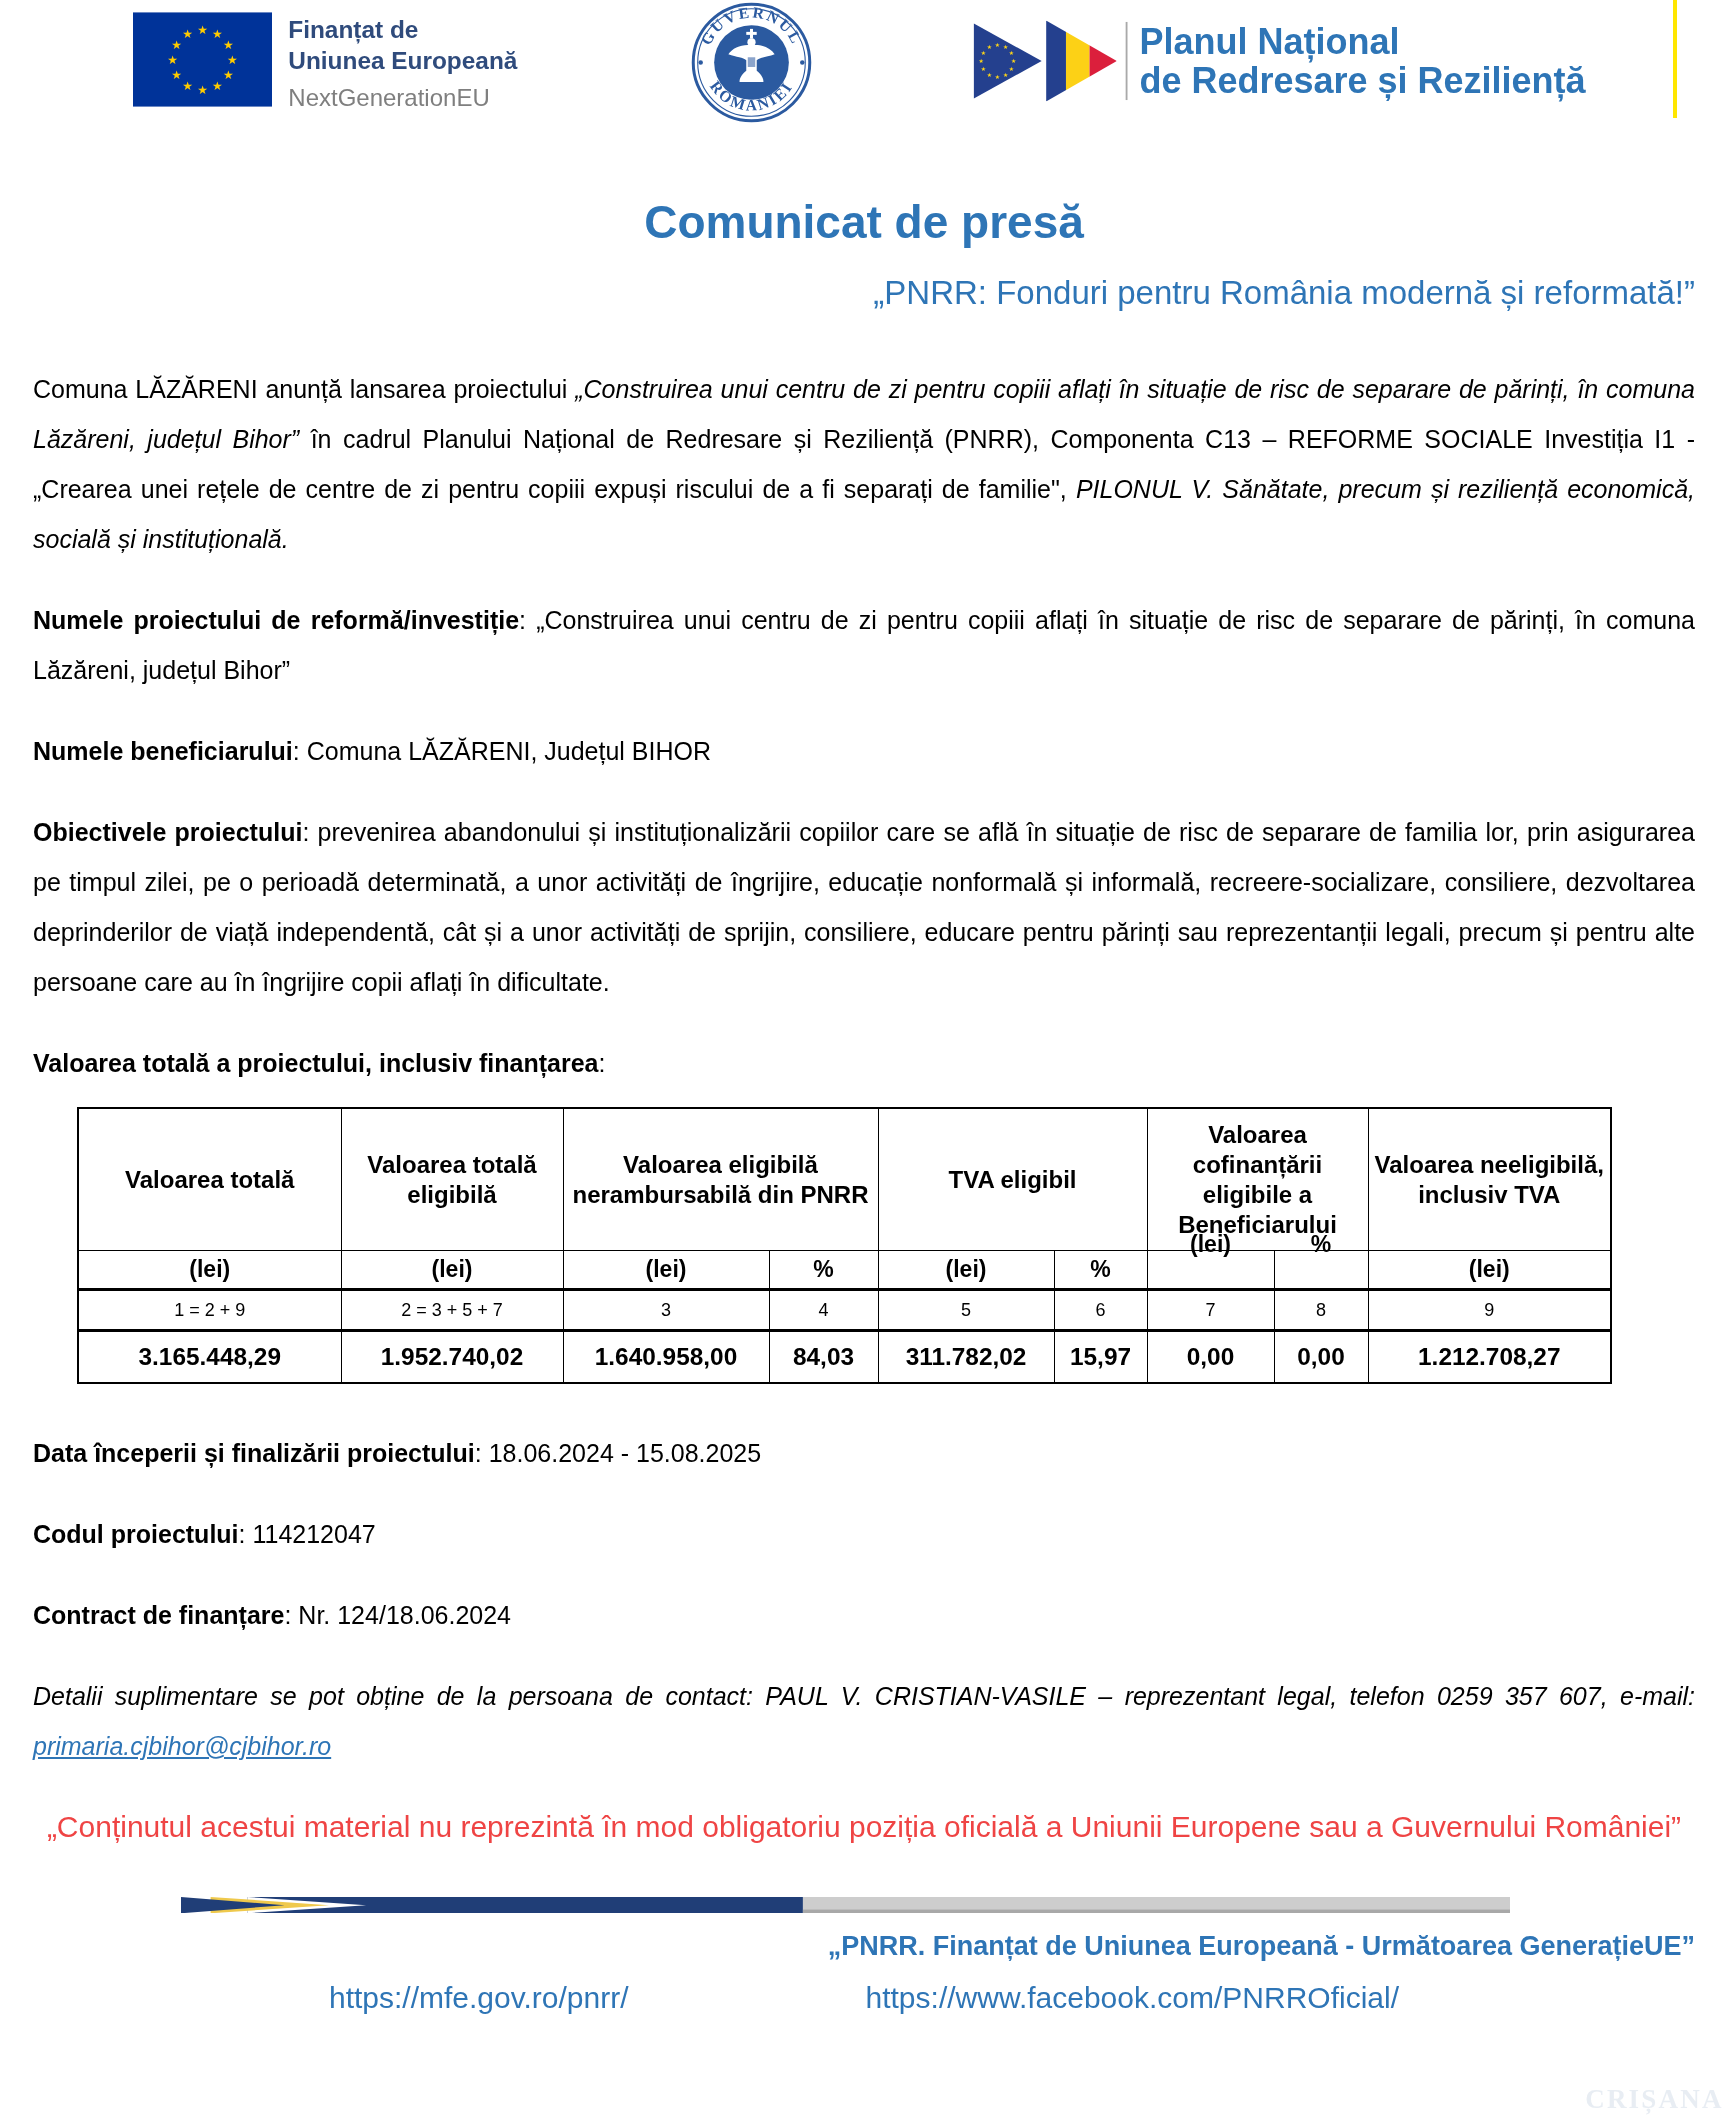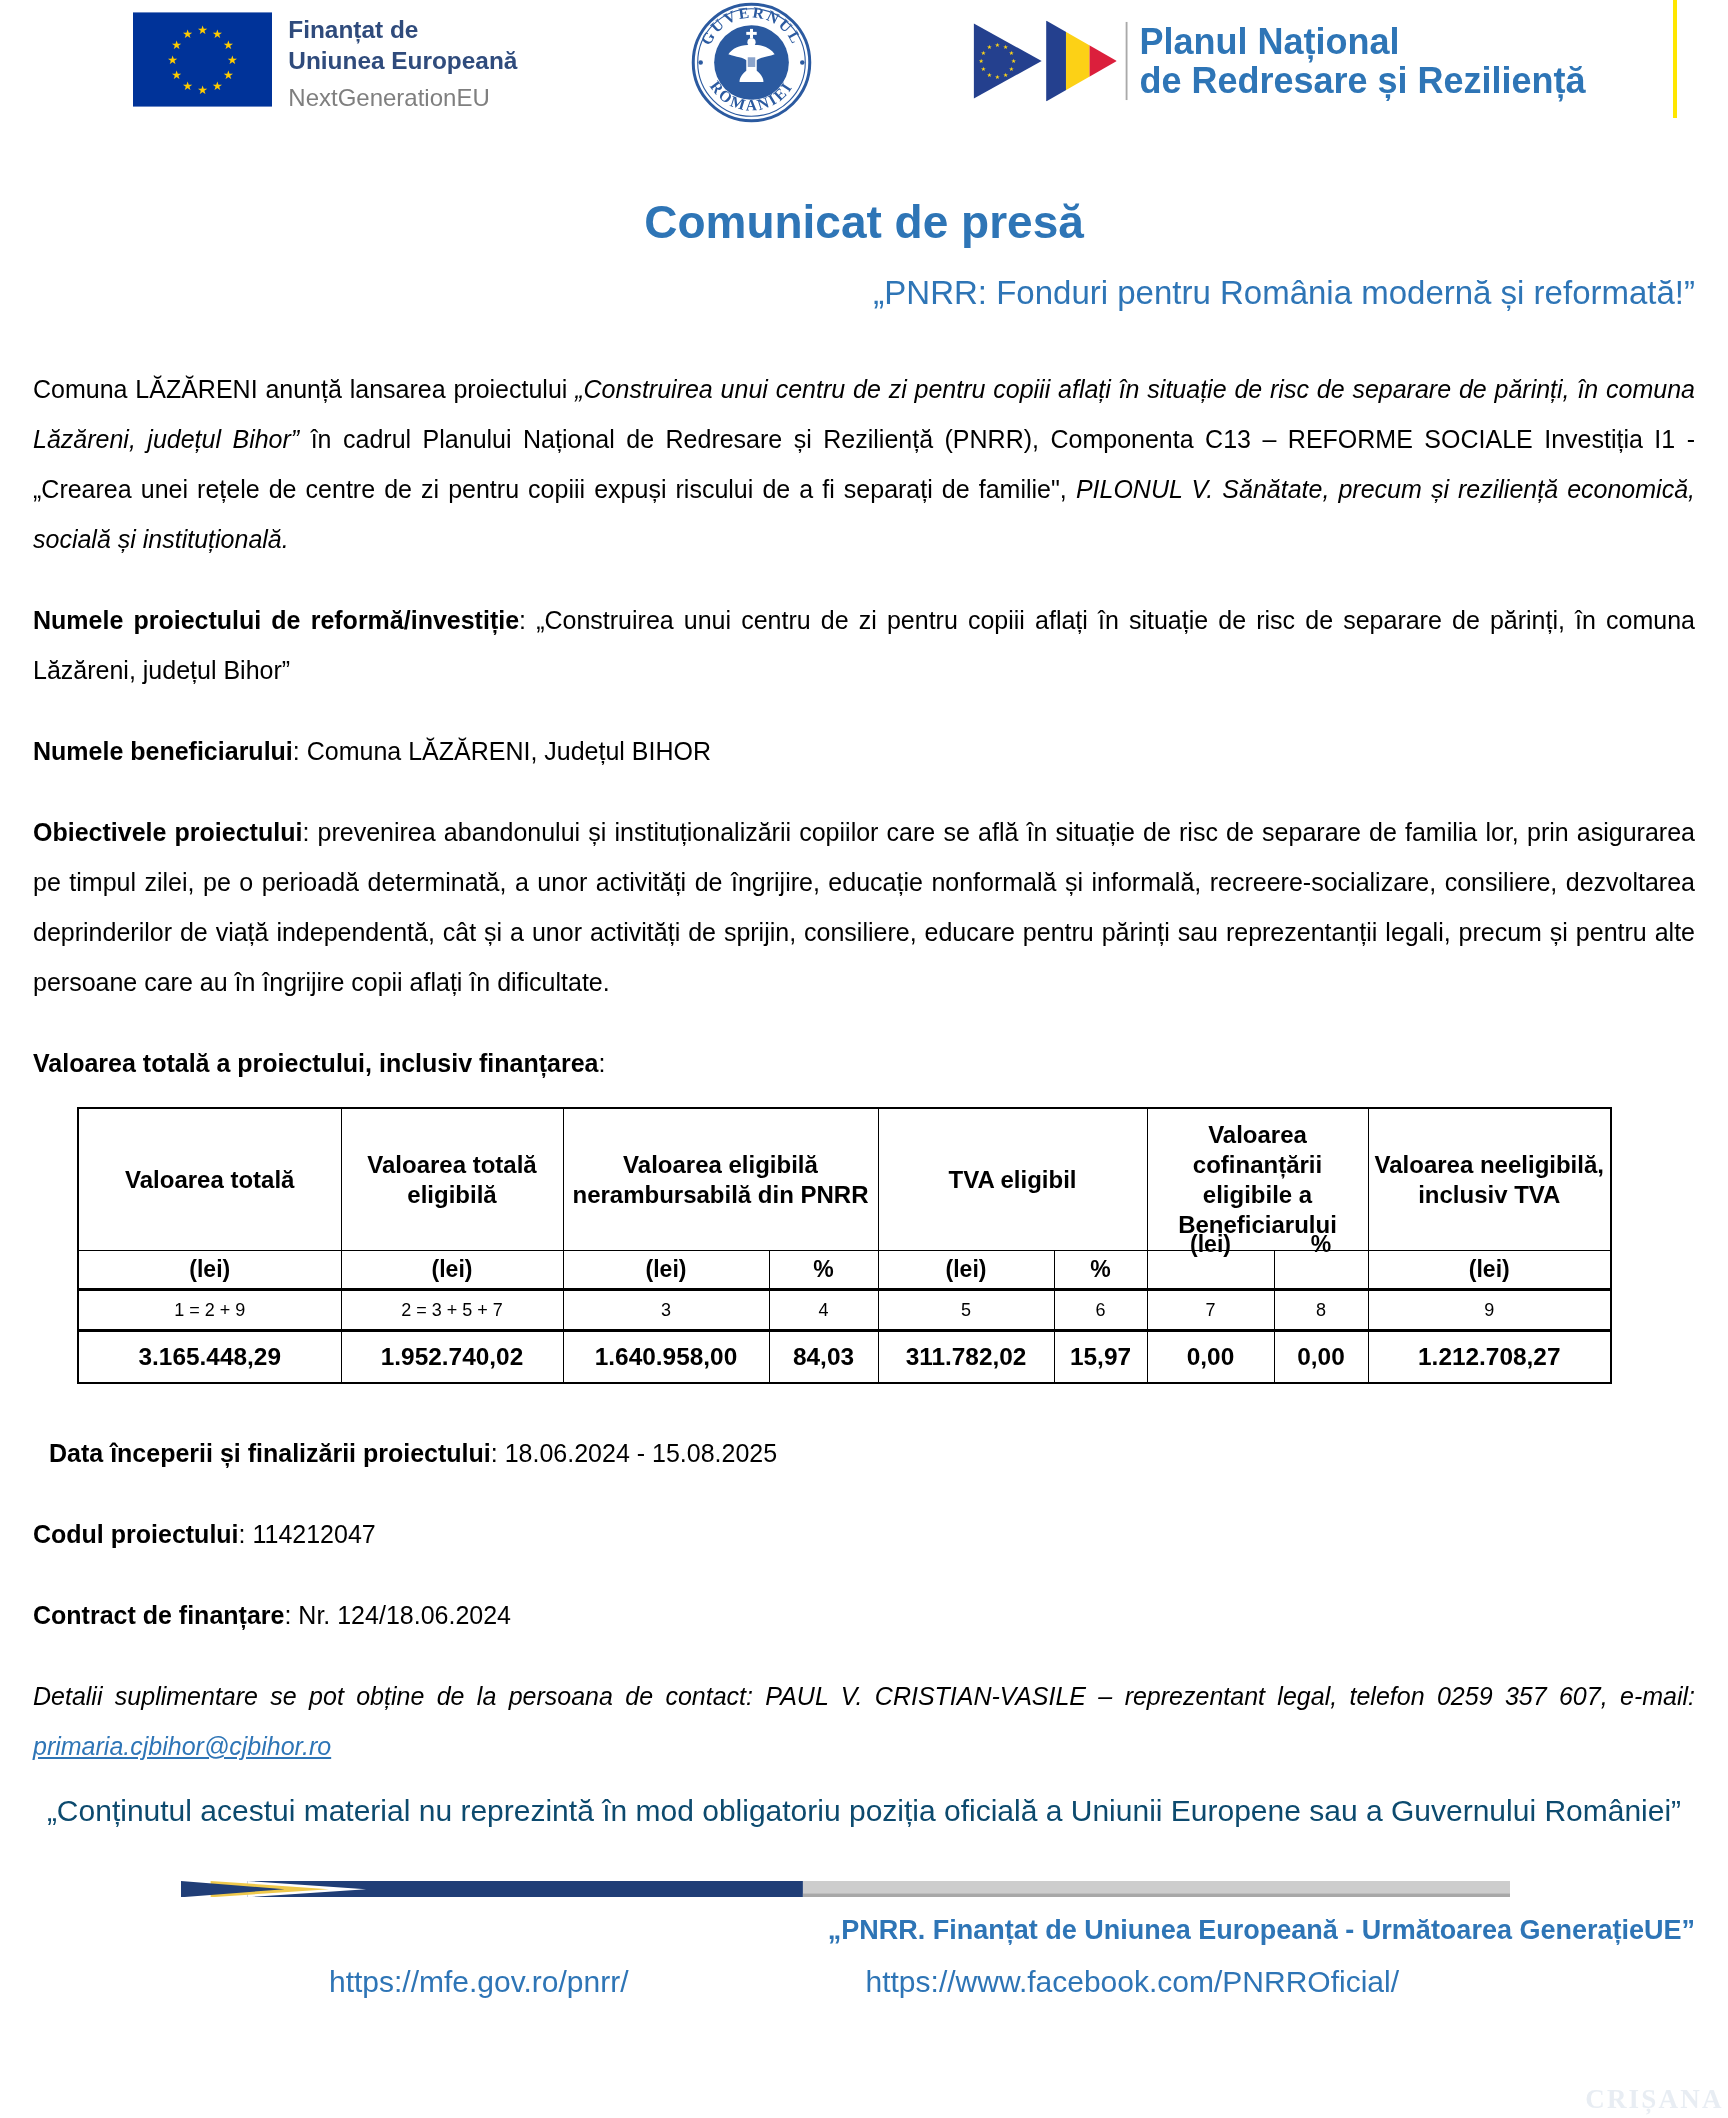--- a/index.html
+++ b/index.html
@@ -27,33 +27,33 @@
   
   .doc-title{margin:62px 33px 0;text-align:center;font-size:46px;font-weight:bold;color:#2E75B6;}
   .doc-subtitle{margin:25px 33px 0;text-align:right;font-size:33px;color:#2E75B6;}
   
   .content{padding:0 33px;}
   p.body{font-size:25px;line-height:50px;text-align:justify;margin:31px 0 0;}
   p.body.first{margin-top:52px;}
   p.body .b{font-weight:bold;}
   p.body .i{font-style:italic;}
   p.single{text-align:left;}
-  p.gap{margin-top:44px;margin-left:16px;}
+  p.gap{margin-top:44px;}
   a.email{color:#2E75B6;text-decoration:underline;font-style:italic;}
   
   table.fin{border-collapse:collapse;margin:19px 0 0 44px;width:1532px;table-layout:fixed;}
   table.fin td,table.fin th{border:1.5px solid #000;padding:0 4.4px;text-align:center;vertical-align:middle;overflow:visible;}
   table.fin{border:2.2px solid #000;}
   tr.hdr th{height:141px;font-size:24px;font-weight:bold;line-height:30px;}
   tr.units td{height:37px;font-size:23px;font-weight:bold;border-bottom:3.7px solid #000;}
   tr.formula td{height:38px;font-size:18px;border-bottom:3.7px solid #000;}
   tr.vals td{height:50px;font-size:24.4px;font-weight:bold;}
   td.raise span{position:relative;top:-25px;display:inline-block;}
   
-  .quote{margin:17px 33px 0;text-align:center;font-size:30px;line-height:46px;color:#0c4a6e;}
+  .quote{margin:33px 33px 0;text-align:center;font-size:30px;line-height:46px;color:#ef4444;}
   .bar-wrap{margin:47px 0 0 181px;width:1329px;height:16.3px;}
   .footer-heading{margin:18px 33px 0;text-align:right;font-size:27px;font-weight:bold;color:#2E75B6;}
   .footer-links{margin:19px 33px 0;display:flex;justify-content:center;gap:237px;font-size:30px;}
   .footer-links a{color:#2E75B6;text-decoration:none;}
   .watermark{
     position:absolute;right:4.4px;bottom:4.4px;
     font-family:"Liberation Serif","DejaVu Serif",serif;
     font-size:27px;font-weight:bold;letter-spacing:2.2px;
     color:rgba(203,214,229,0.45);
   }

